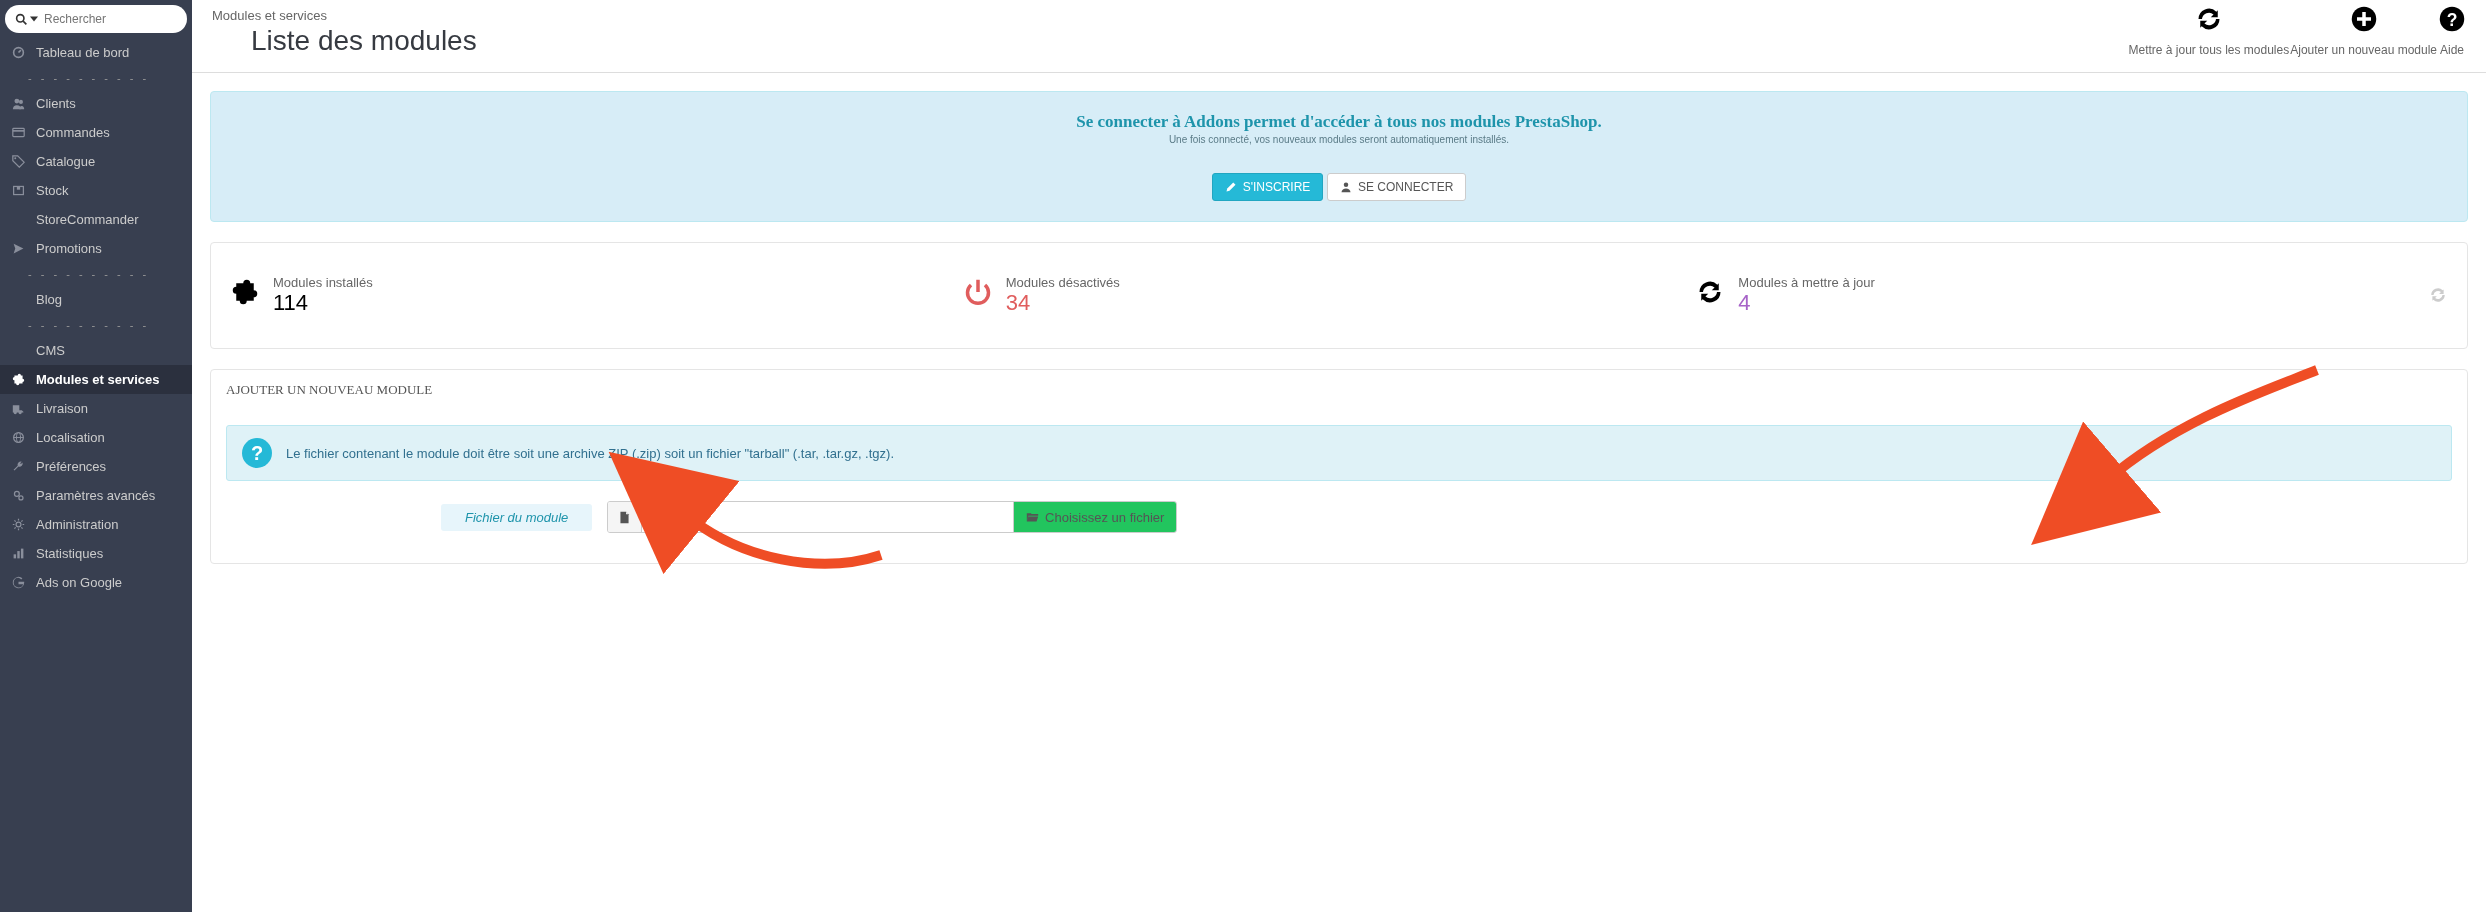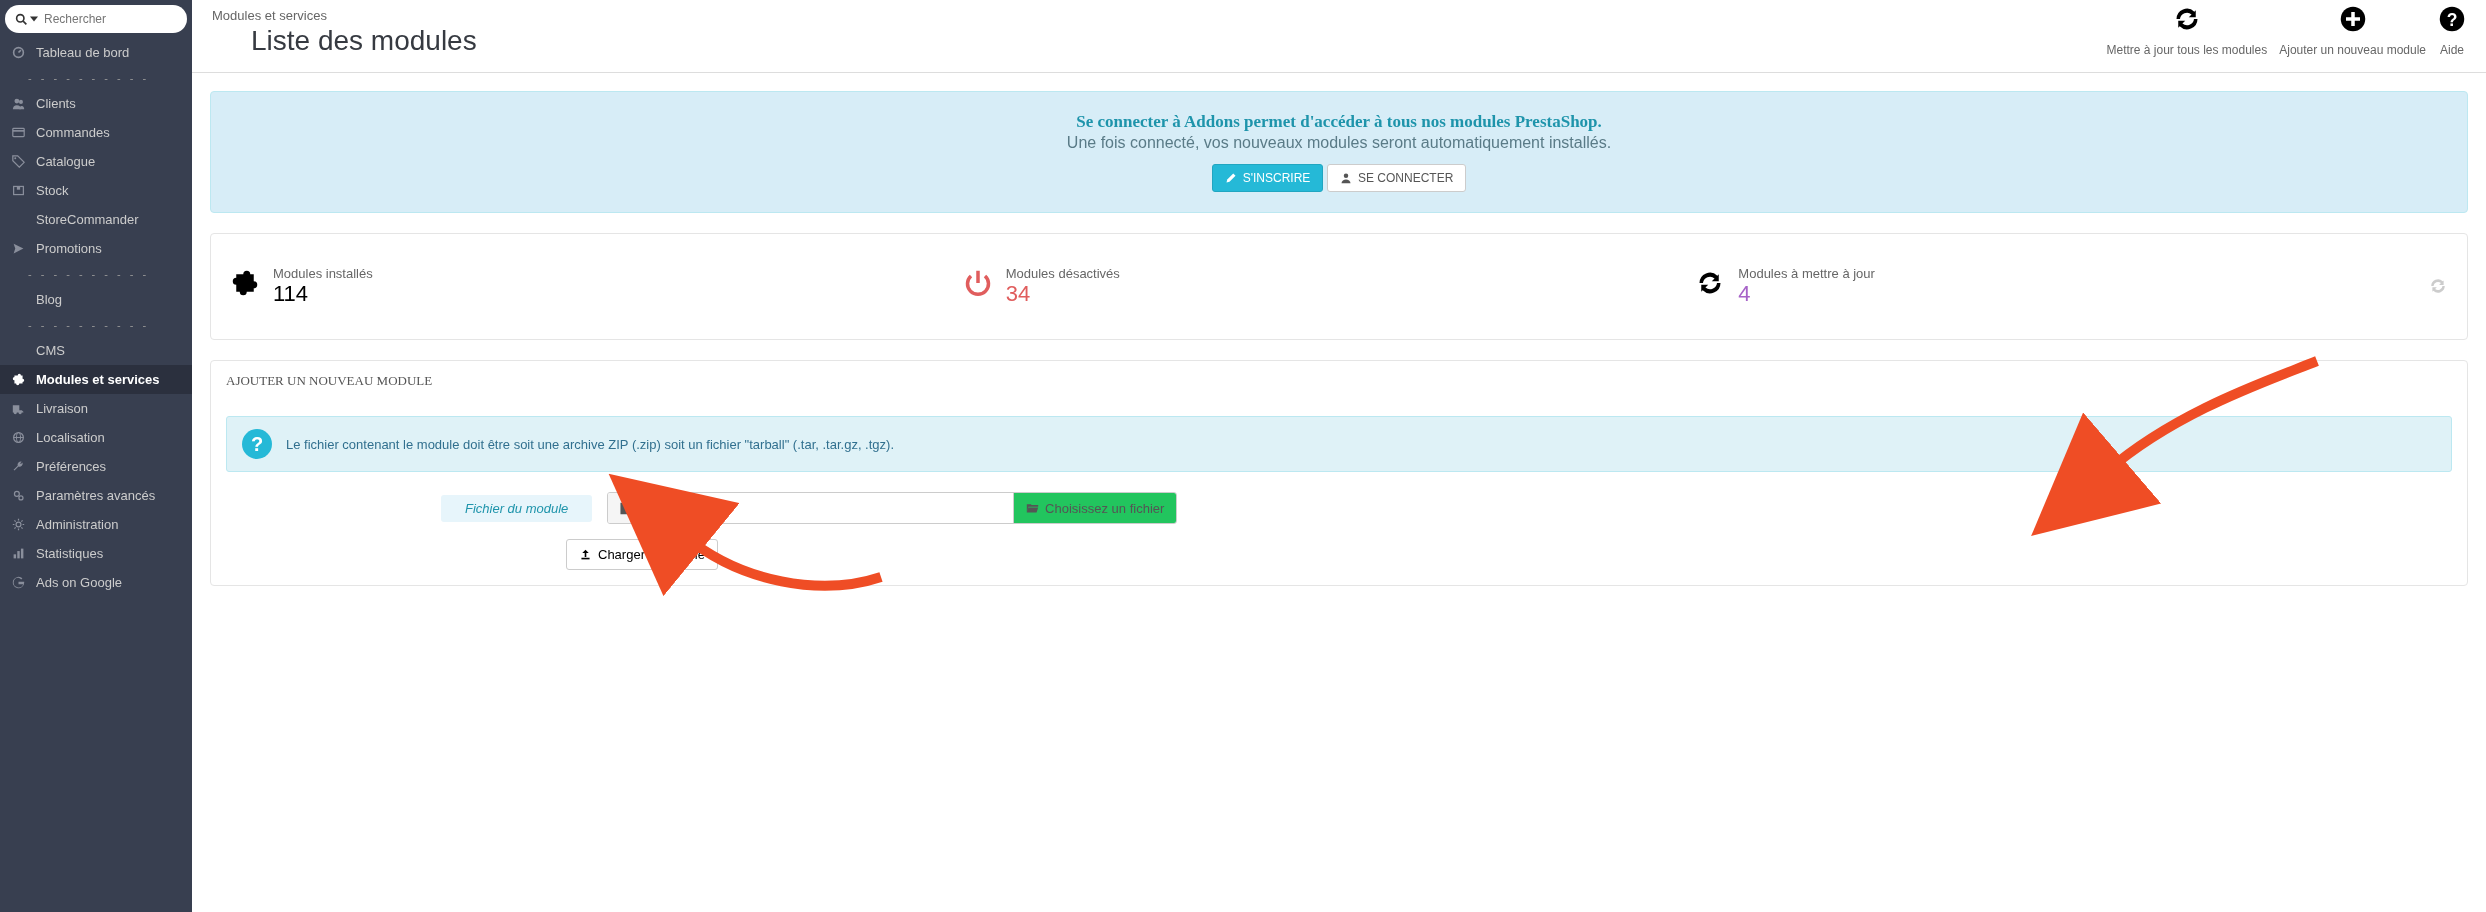--- a/index.html
+++ b/index.html
@@ -18,30 +18,30 @@
 .nav-item.active .nav-icon { color: #fff; }
 .nav-icon { width: 16px; text-align: center; color: #8a8f9c; flex-shrink: 0; }
 .nav-sep { color: #999; padding: 5px 28px; font-size: 11px; letter-spacing: 3px; }
 .nav-label { flex: 1; white-space: nowrap; overflow: hidden; text-overflow: ellipsis; }
 
 
 .main { flex: 1; padding: 0; background: #fff; }
 .header { padding: 5px 20px 15px; border-bottom: 1px solid #ddd; display: flex; justify-content: space-between; align-items: flex-end; }
 .breadcrumb { color: #666; font-size: 13px; margin-bottom: 2px; }
 .page-title { font-size: 28px; font-weight: 400; color: #363a41; margin-left: 39px; }
-.toolbar { display: flex; gap: 12px; align-items: center; }
+.toolbar { display: flex; gap: 1px; align-items: center; }
 .toolbar-btn { text-align: center; cursor: pointer; color: #666; font-size: 12px; }
 .toolbar-btn .ticon { font-size: 28px; color: #25b9d7; display: block; margin-bottom: 3px; }
 
 .content { padding: 18px; }
 
 
 .addons-banner { background: #d7edf7; border: 1px solid #bce8f1; border-radius: 4px; padding: 20px; text-align: center; margin-bottom: 20px; }
 .addons-title { font-weight: 700; font-size: 17px; color: #1e94ab; margin-bottom: 2px; font-family: Georgia, serif; }
-.addons-sub { color: #5a7b87; font-size: 16px; margin-bottom: 12px; }
+.addons-sub { color: #5a7b87; font-size: 10px; margin-bottom: 28px; }
 .btn { display: inline-flex; align-items: center; gap: 6px; padding: 6px 12px; border-radius: 3px; font-size: 12px; cursor: pointer; border: 1px solid transparent; text-transform: uppercase; }
 .btn-primary { background: #25b9d7; color: #fff; border-color: #21a6c1; }
 .btn-default { background: #fff; color: #555; border-color: #ccc; }
 
 
 .stats-panel { background: #fff; border: 1px solid #e5e5e5; border-radius: 4px; padding: 32px 20px; display: flex; align-items: center; margin-bottom: 20px; }
 .stat { display: flex; align-items: center; gap: 14px; flex: 1; }
 .stat-icon { font-size: 28px; }
 .stat-icon.blue { color: #25b9d7; }
 .stat-icon.red { color: #e05d5d; }
@@ -395,28 +395,20 @@
                 </span>
               <div class="file-input"></div>
               <div class="file-btn">
                 <span><svg class="i">
                       <use href="#ic-folder-open"></use>
                     </svg></span>
                 <span>Choisissez un fichier</span>
               </div>
             </div>
           </div>
-          <div class="upload-row">
-            <button class="btn-upload">
-              <span><svg class="i">
-                    <use href="#ic-upload"></use>
-                  </svg></span>
-              <span>Charger le module</span>
-            </button>
-          </div>
         </div>
 
         <div class="arrow" style="right:140px; top:-10px;">
           <svg width="240" height="140">
             <defs>
                 <marker id="ah1" markerWidth="12" markerHeight="12" refX="2" refY="6" orient="auto">
                   <path d="M0 0 L12 6 L0 12 z" fill="#ef4d25"></path>
                 </marker>
               </defs>
             <path d="M230 10 C 180 30, 90 60, 20 120" stroke="#ef4d25" stroke-width="10" fill="none" marker-end="url(#ah1)"></path>

